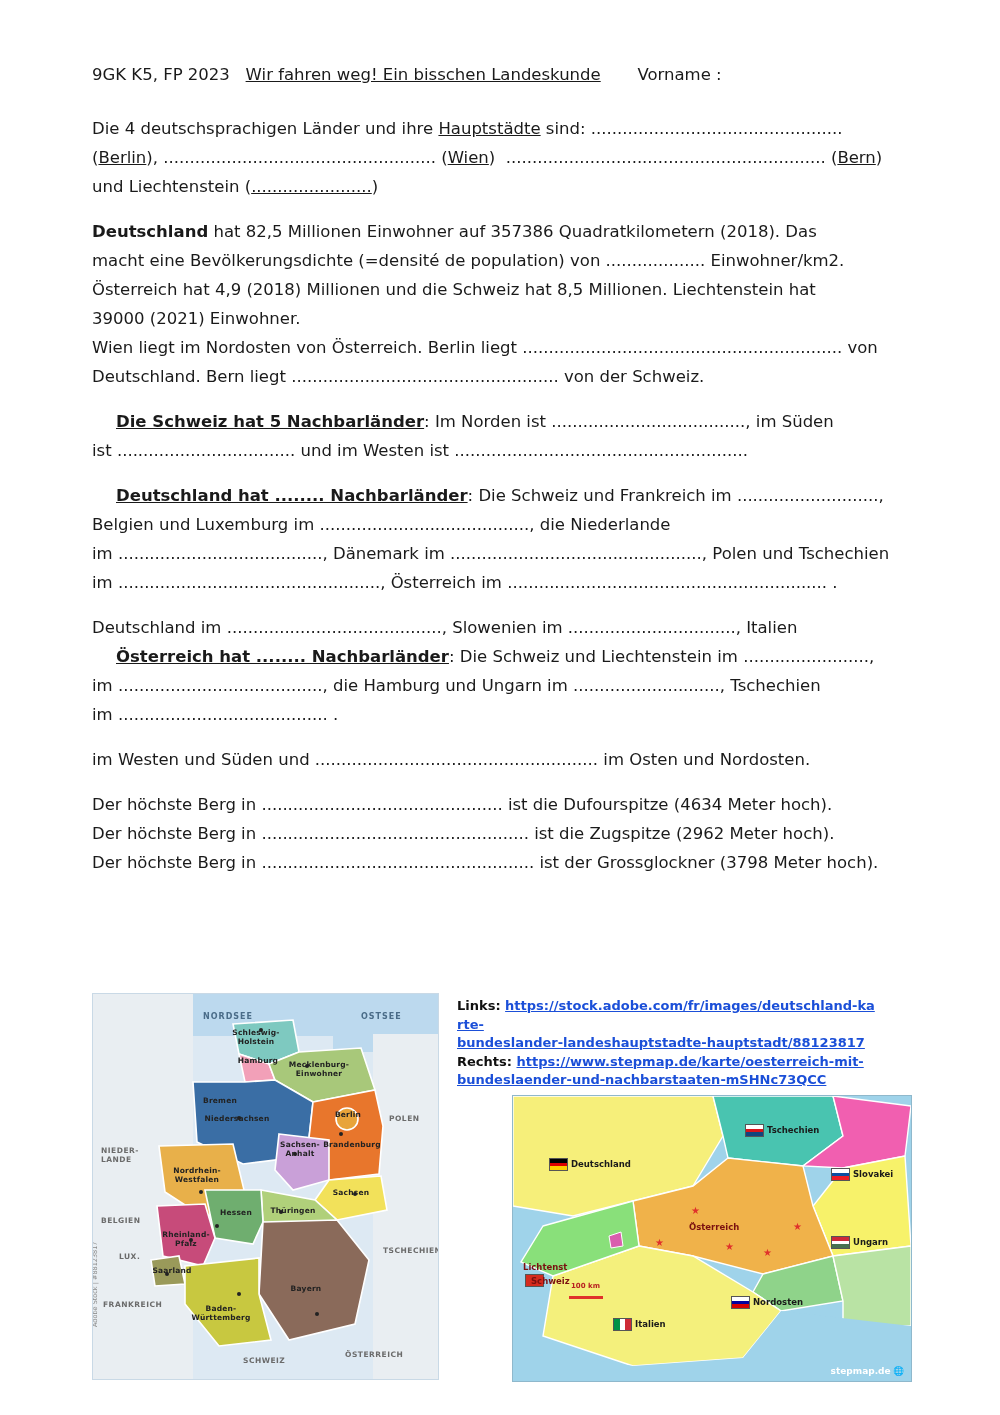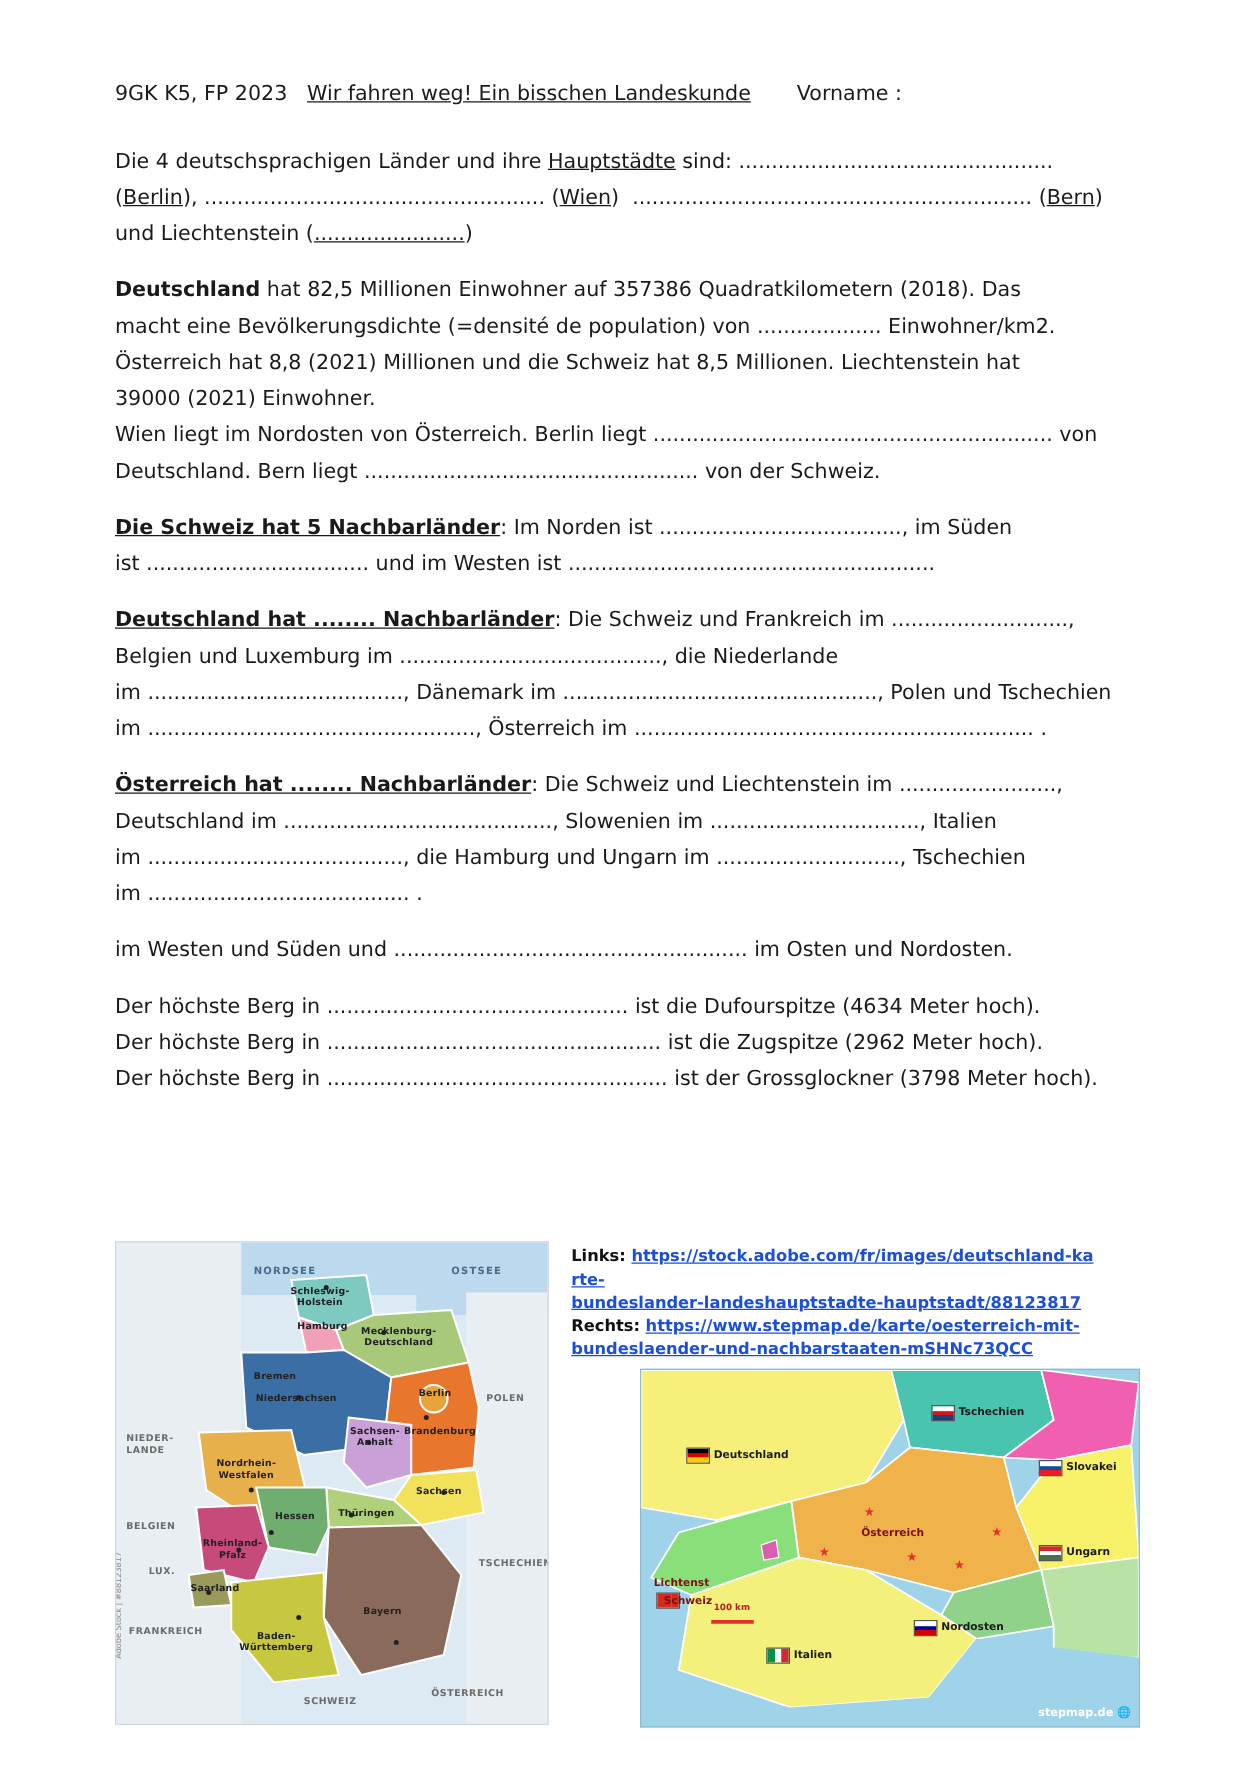--- a/index.html
+++ b/index.html
@@ -29,21 +29,21 @@
     width: 860px;
   }
   .line {
     font-size: 16.5px;
     line-height: 29px;
     white-space: pre-wrap;
   }
   .blk { margin-bottom: 16px; }
   .u { text-decoration: underline; }
   .b { font-weight: bold; }
-  .bu { font-weight: bold; text-decoration: underline; }
+  .bu { font-weight: bold; text-decoration: underline; margin-left: 24px; }
   .hdr-row {
     font-size: 16.5px;
     line-height: 26px;
     margin-bottom: 26px;
     white-space: pre;
   }
 
   
   .links-block {
     position: absolute;
@@ -170,41 +170,41 @@
 
     <div class="blk">
       <div class="line"><span>Die 4 deutschsprachigen Länder und ihre </span><span class="u">Hauptstädte</span><span> sind: ................................................</span></div>
       <div class="line"><span>(</span><span class="u">Berlin</span><span>), .................................................... (</span><span class="u">Wien</span><span>)  ............................................................. (</span><span class="u">Bern</span><span>)</span></div>
       <div class="line"><span>und Liechtenstein (</span><span class="u">.......................</span><span>)</span></div>
     </div>
 
     <div class="blk">
       <div class="line"><span class="b">Deutschland</span><span> hat 82,5 Millionen Einwohner auf 357386 Quadratkilometern (2018). Das</span></div>
       <div class="line">macht eine Bevölkerungsdichte (=densité de population) von ................... Einwohner/km2.</div>
-      <div class="line">Österreich hat 8,8 (2021) Millionen und die Schweiz hat 8,5 Millionen. Liechtenstein hat</div>
+      <div class="line">Österreich hat 4,9 (2018) Millionen und die Schweiz hat 8,5 Millionen. Liechtenstein hat</div>
       <div class="line">39000 (2021) Einwohner.</div>
       <div class="line">Wien liegt im Nordosten von Österreich. Berlin liegt ............................................................. von</div>
       <div class="line">Deutschland. Bern liegt ................................................... von der Schweiz.</div>
     </div>
 
     <div class="blk">
       <div class="line"><span class="bu">Die Schweiz hat 5 Nachbarländer</span><span>: Im Norden ist ....................................., im Süden</span></div>
       <div class="line">ist .................................. und im Westen ist ........................................................</div>
     </div>
 
     <div class="blk">
       <div class="line"><span class="bu">Deutschland hat ........ Nachbarländer</span><span>: Die Schweiz und Frankreich im ...........................,</span></div>
       <div class="line">Belgien und Luxemburg im ........................................, die Niederlande</div>
       <div class="line">im ......................................., Dänemark im ................................................, Polen und Tschechien</div>
       <div class="line">im .................................................., Österreich im ............................................................. .</div>
     </div>
 
     <div class="blk">
+      <div class="line">Deutschland im ........................................., Slowenien im ................................, Italien</div>
       <div class="line"><span class="bu">Österreich hat ........ Nachbarländer</span><span>: Die Schweiz und Liechtenstein im ........................,</span></div>
-      <div class="line">Deutschland im ........................................., Slowenien im ................................, Italien</div>
       <div class="line">im ......................................., die Hamburg und Ungarn im ............................, Tschechien</div>
       <div class="line">im ........................................ .</div>
     </div>
 
     <div class="blk">
       <div class="line">im Westen und Süden und ...................................................... im Osten und Nordosten.</div>
     </div>
 
     <div class="blk">
       <div class="line">Der höchste Berg in .............................................. ist die Dufourspitze (4634 Meter hoch).</div>
@@ -273,21 +273,21 @@
     <div class="neigh" style="left:10px;top:306px">FRANKREICH</div>
     <div class="neigh" style="left:150px;top:362px">SCHWEIZ</div>
     <div class="neigh" style="left:252px;top:356px">ÖSTERREICH</div>
     <div class="neigh" style="left:290px;top:252px">TSCHECHIEN</div>
     <div class="neigh" style="left:296px;top:120px">POLEN</div>
 
     <div class="lbl" style="left:132px;top:34px;width:62px;white-space:pre-line">Schleswig-
 Holstein</div>
     <div class="lbl" style="left:138px;top:62px;width:54px">Hamburg</div>
     <div class="lbl" style="left:194px;top:66px;width:64px;white-space:pre-line">Mecklenburg-
-Deutschland</div>
+Einwohner</div>
     <div class="lbl" style="left:102px;top:102px;width:50px">Bremen</div>
     <div class="lbl" style="left:104px;top:120px;width:80px">Niedersachsen</div>
     <div class="lbl" style="left:236px;top:116px;width:38px;color:#222">Berlin</div>
     <div class="lbl" style="left:226px;top:146px;width:66px">Brandenburg</div>
     <div class="lbl" style="left:180px;top:146px;width:54px;white-space:pre-line">Sachsen-
 Anhalt</div>
     <div class="lbl" style="left:72px;top:172px;width:64px;white-space:pre-line">Nordrhein-
 Westfalen</div>
     <div class="lbl" style="left:232px;top:194px;width:52px">Sachsen</div>
     <div class="lbl" style="left:174px;top:212px;width:52px">Thüringen</div>

